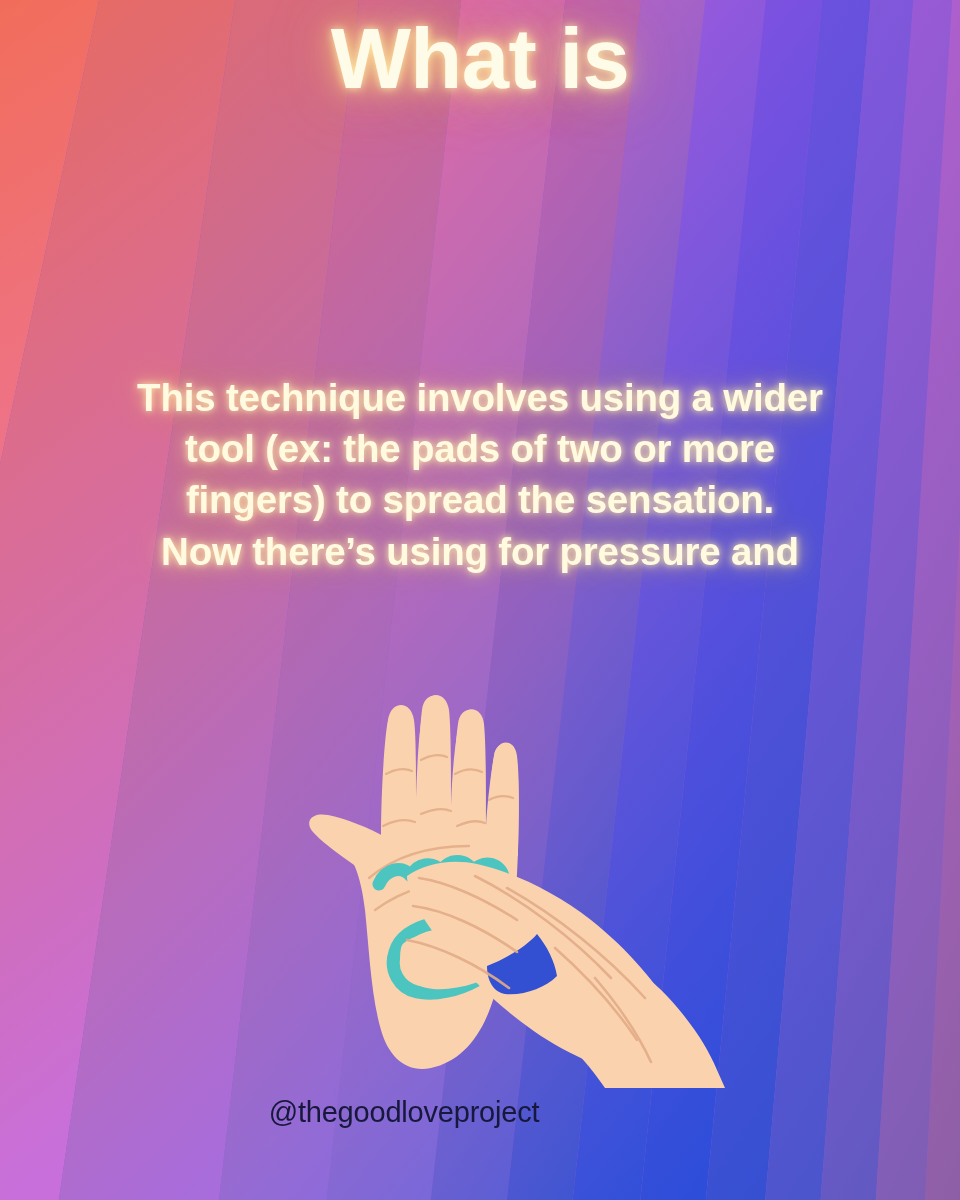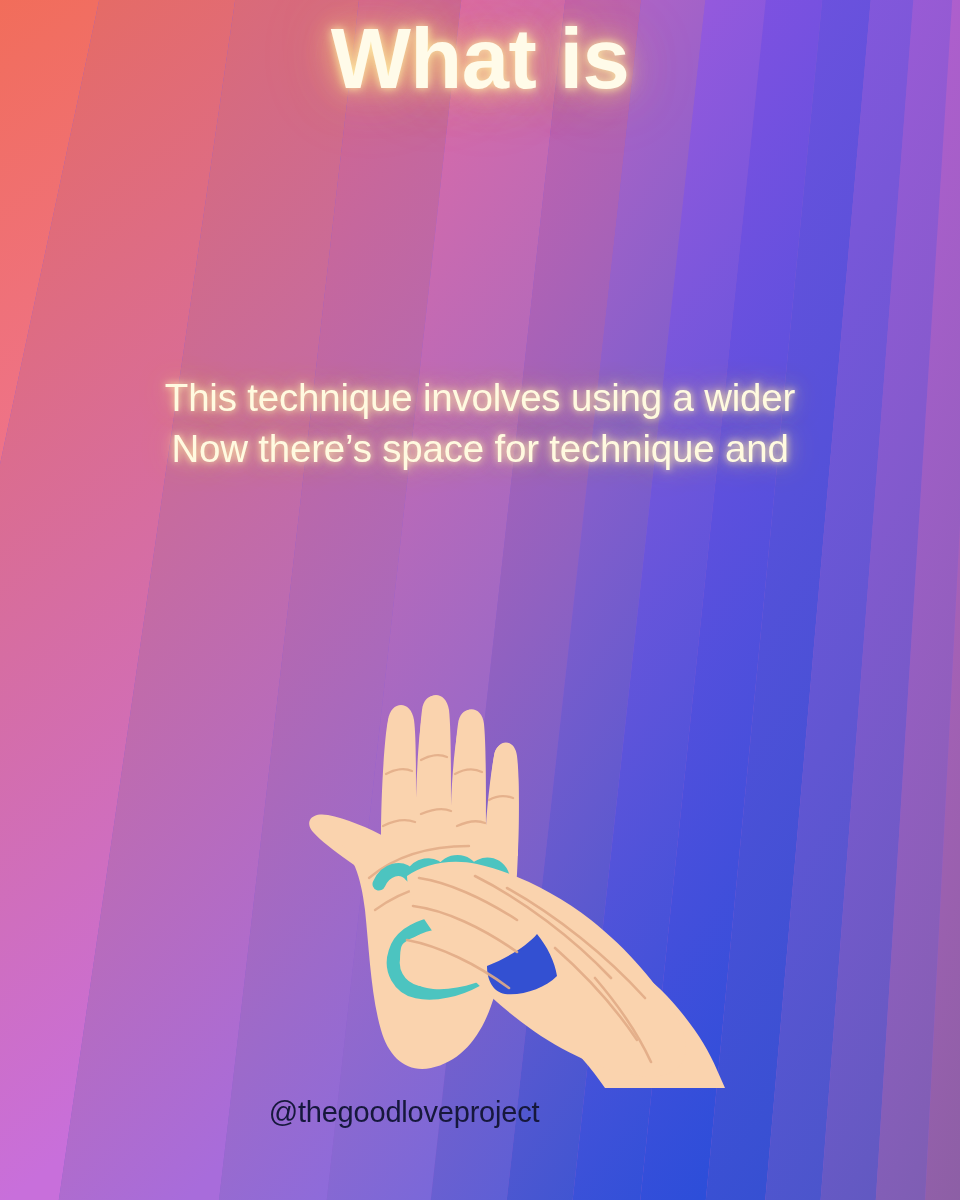--- a/index.html
+++ b/index.html
@@ -66,21 +66,21 @@
     top: 372px;
     left: 0;
     width: 960px;
     text-align: center;
     padding: 0 95px;
     box-sizing: border-box;
   }
   .body-line {
     font-size: 38.5px;
     line-height: 1.33;
-    font-weight: 400;
+    font-weight: 700;
     letter-spacing: -0.2px;
     color: #FFFAE0;
     text-shadow:
       0 0 7px rgba(255,240,175,0.95),
       0 0 17px rgba(255,226,135,0.70),
       0 0 34px rgba(255,208,85,0.42);
   }
 
   
   .illustration {
@@ -214,21 +214,23 @@
   </div>
 
   <div id="content">
 
     <div class="title-block">
       <div class="title-line">What is</div>
     </div>
 
     <div class="body-block">
       <div class="body-line">This technique involves using a wider</div>
-      <div class="body-line">Now there’s space for technique and</div>
+      <div class="body-line">tool (ex: the pads of two or more</div>
+      <div class="body-line">fingers) to spread the sensation.</div>
+      <div class="body-line">Now there’s using for pressure and</div>
     </div>
 
     <div class="illustration">
       <svg viewBox="0 0 470 440" aria-hidden="true">
         <defs>
           <clipPath id="palmClip">
             <path d="M128,186 C112,178 88,168 72,166 C58,164 50,172 58,182
                      C70,196 104,218 122,236
                      C138,252 146,268 150,292
                      C154,318 158,344 166,366

